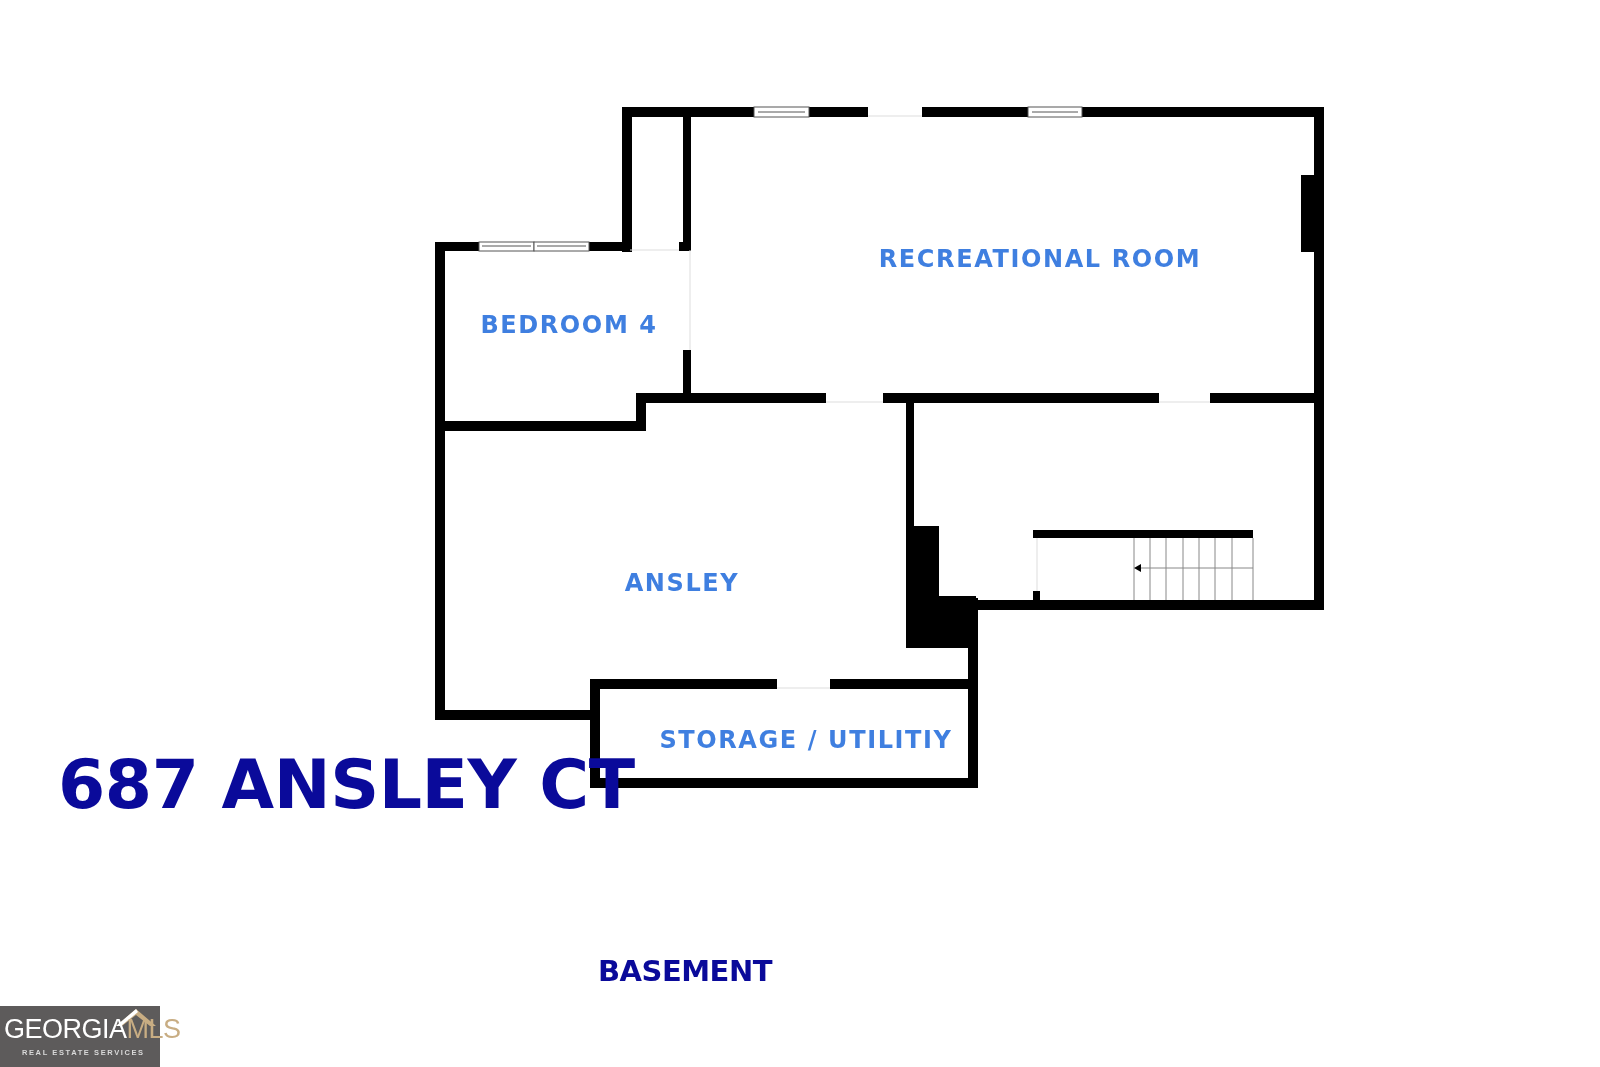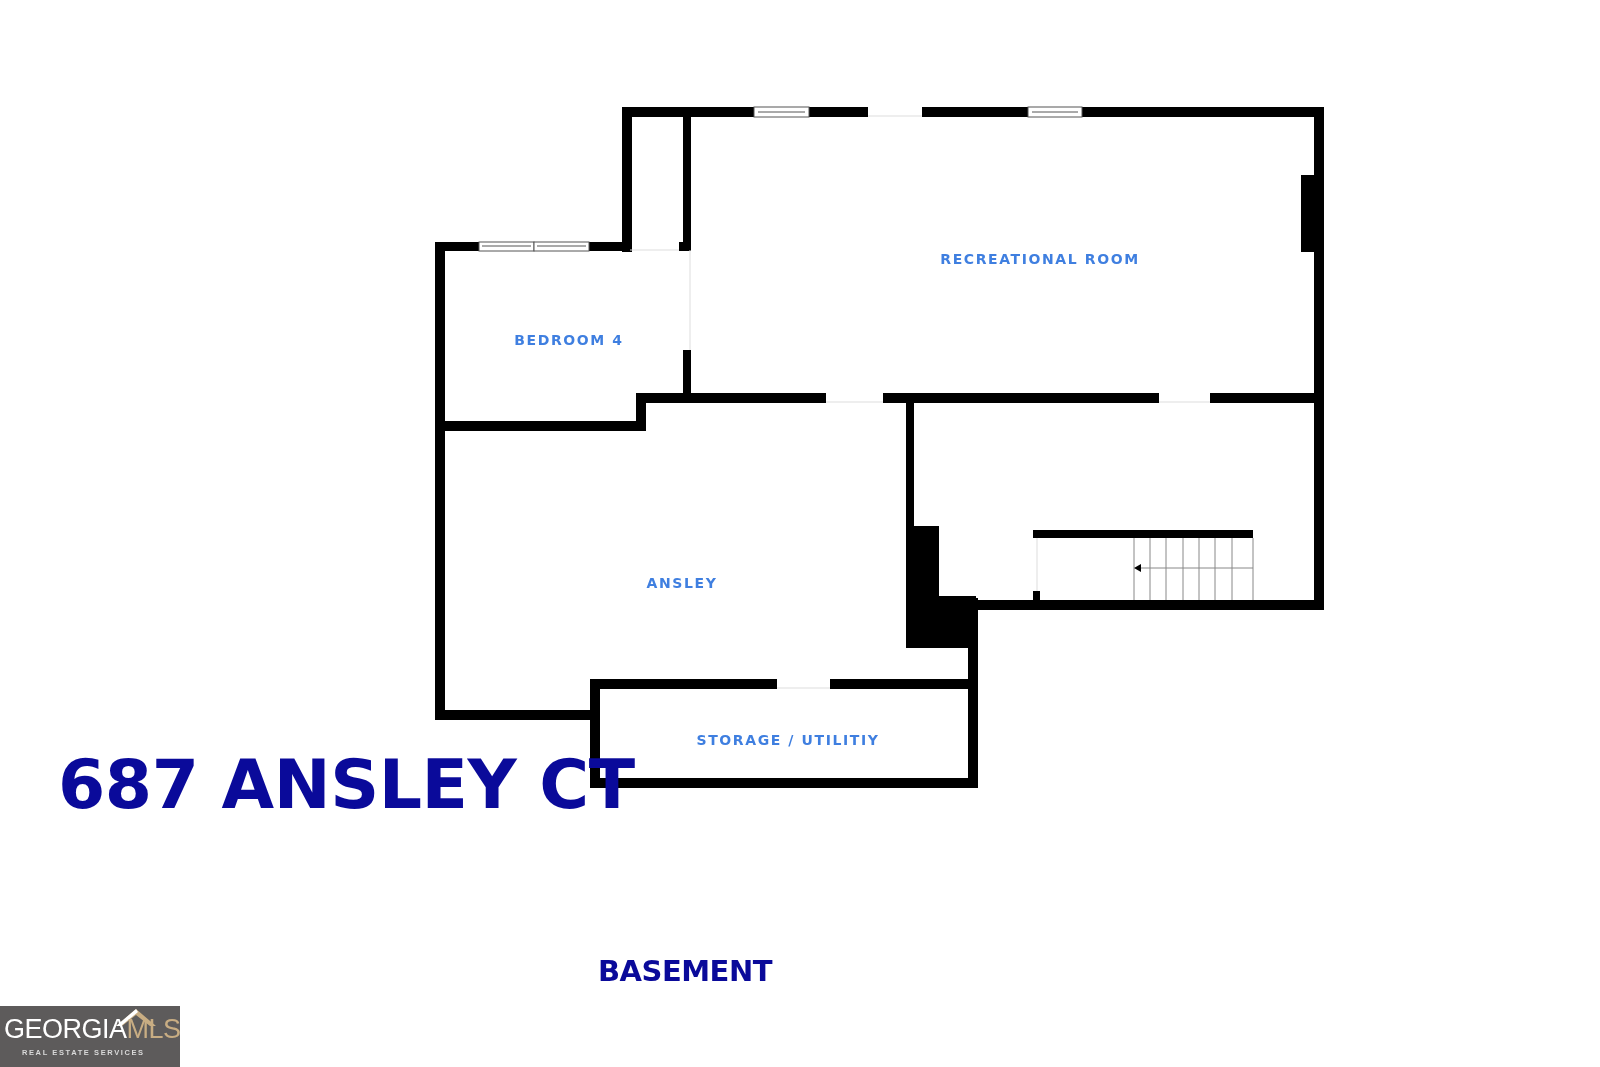--- a/index.html
+++ b/index.html
@@ -16,21 +16,21 @@
     }
     .plan {
       position: absolute;
       left: 0; top: 0;
       width: 1600px; height: 1067px;
     }
     .room-label {
       position: absolute;
       color: #3f7fe0;
       font-family: "DejaVu Sans", sans-serif;
-      font-size: 14px;
+      font-size: 24px;
       font-weight: 600;
       letter-spacing: 1.6px;
       white-space: nowrap;
       transform: translate(-50%, -50%);
     }
     .address {
       position: absolute;
       left: 58px;
       top: 745px;
       color: #0a0a9a;
@@ -52,21 +52,20 @@
       white-space: nowrap;
       margin-top: 19px;
     }
     .logo {
       position: absolute;
       left: 0;
       top: 1006px;
       width: 160px;
       height: 61px;
       background: #5d5b5b;
-      padding-left: 20px;
     }
     .logo-main {
       position: absolute;
       left: 4px;
       top: 10px;
       font-family: "Liberation Sans", sans-serif;
       font-size: 27px;
       letter-spacing: -0.5px;
       white-space: nowrap;
       line-height: 1;
@@ -177,23 +176,23 @@
     <line x1="1199" y1="538" x2="1199" y2="600"></line>
     <line x1="1215" y1="538" x2="1215" y2="600"></line>
     <line x1="1232" y1="538" x2="1232" y2="600"></line>
     <line x1="1253" y1="538" x2="1253" y2="600"></line>
     <line x1="1140" y1="568" x2="1253" y2="568"></line>
   </g>
   <polygon points="1134,568 1141,564 1141,572" fill="#000000"></polygon>
 </svg>
 
 <div class="room-label" style="left:1040px; top:259px;">RECREATIONAL ROOM</div>
-<div class="room-label" style="left:569px; top:340px;">BEDROOM 4</div>
+<div class="room-label" style="left:569px; top:325px;">BEDROOM 4</div>
 <div class="room-label" style="left:682px; top:583px;">ANSLEY</div>
-<div class="room-label" style="left:788px; top:740px;">STORAGE / UTILITIY</div>
+<div class="room-label" style="left:806px; top:740px;">STORAGE / UTILITIY</div>
 
 <div class="address">687 ANSLEY CT</div>
 <div class="floor-name">BASEMENT</div>
 
 <div class="logo">
   <svg class="logo-roof" viewBox="0 0 50 22" xmlns="http://www.w3.org/2000/svg">
     <polygon points="8,20 28,3 48,20 42,20 28,9 14,20" fill="#c8ad83"></polygon>
     <polygon points="8,20 28,3 30,6 13,20" fill="#ffffff"></polygon>
   </svg>
   <div class="logo-main"><span class="logo-georgia">GEORGIA</span><span class="logo-mls">MLS</span></div>

